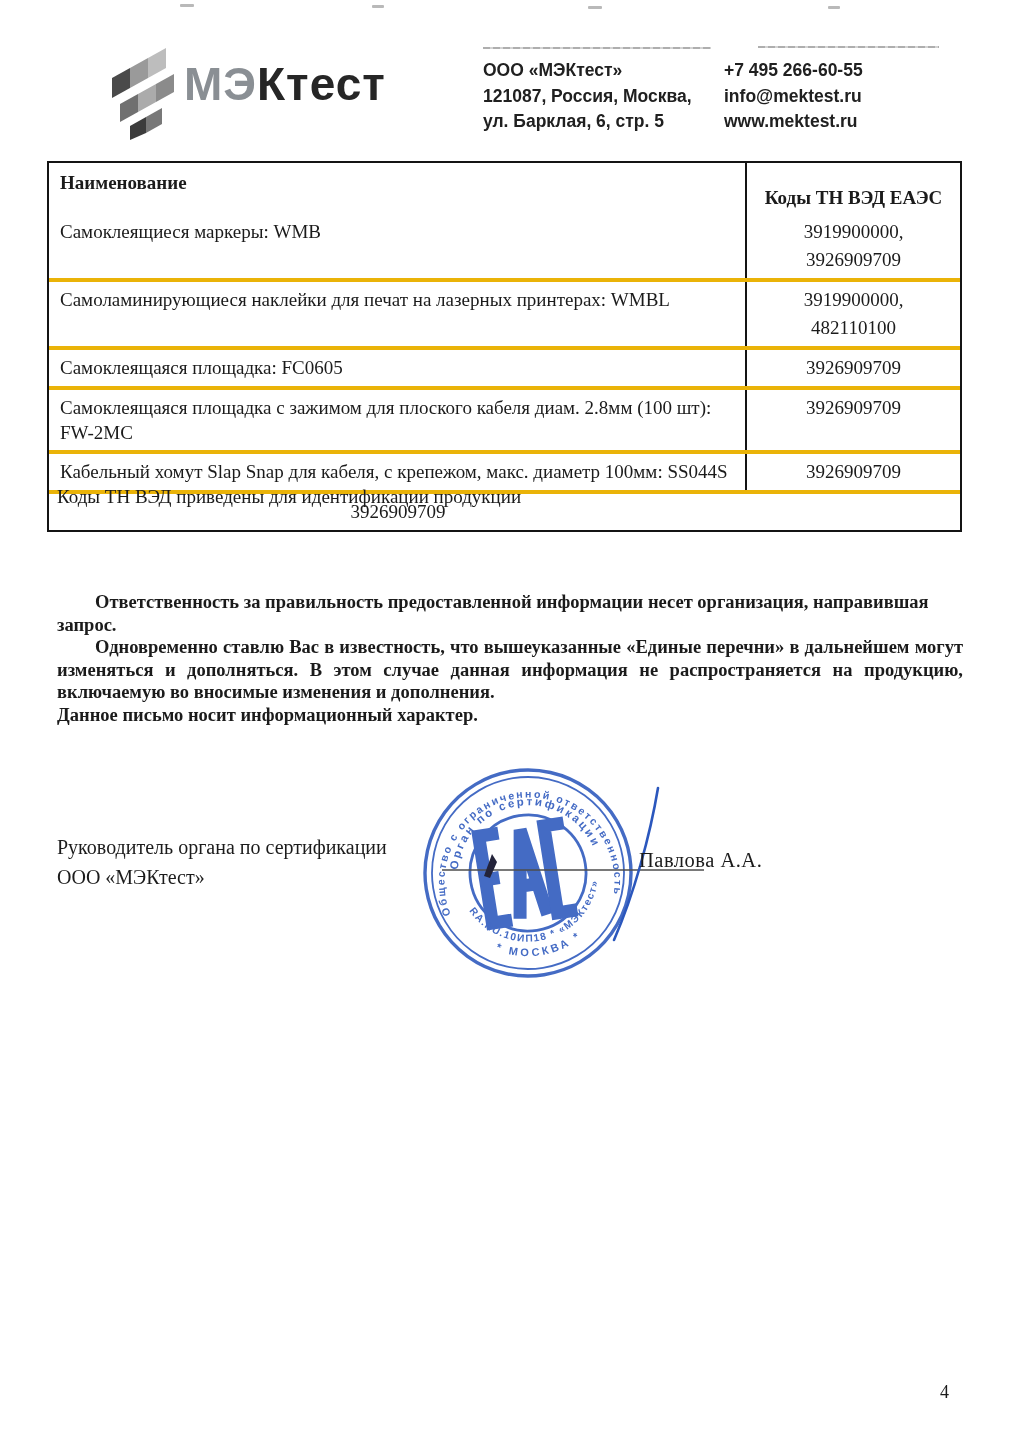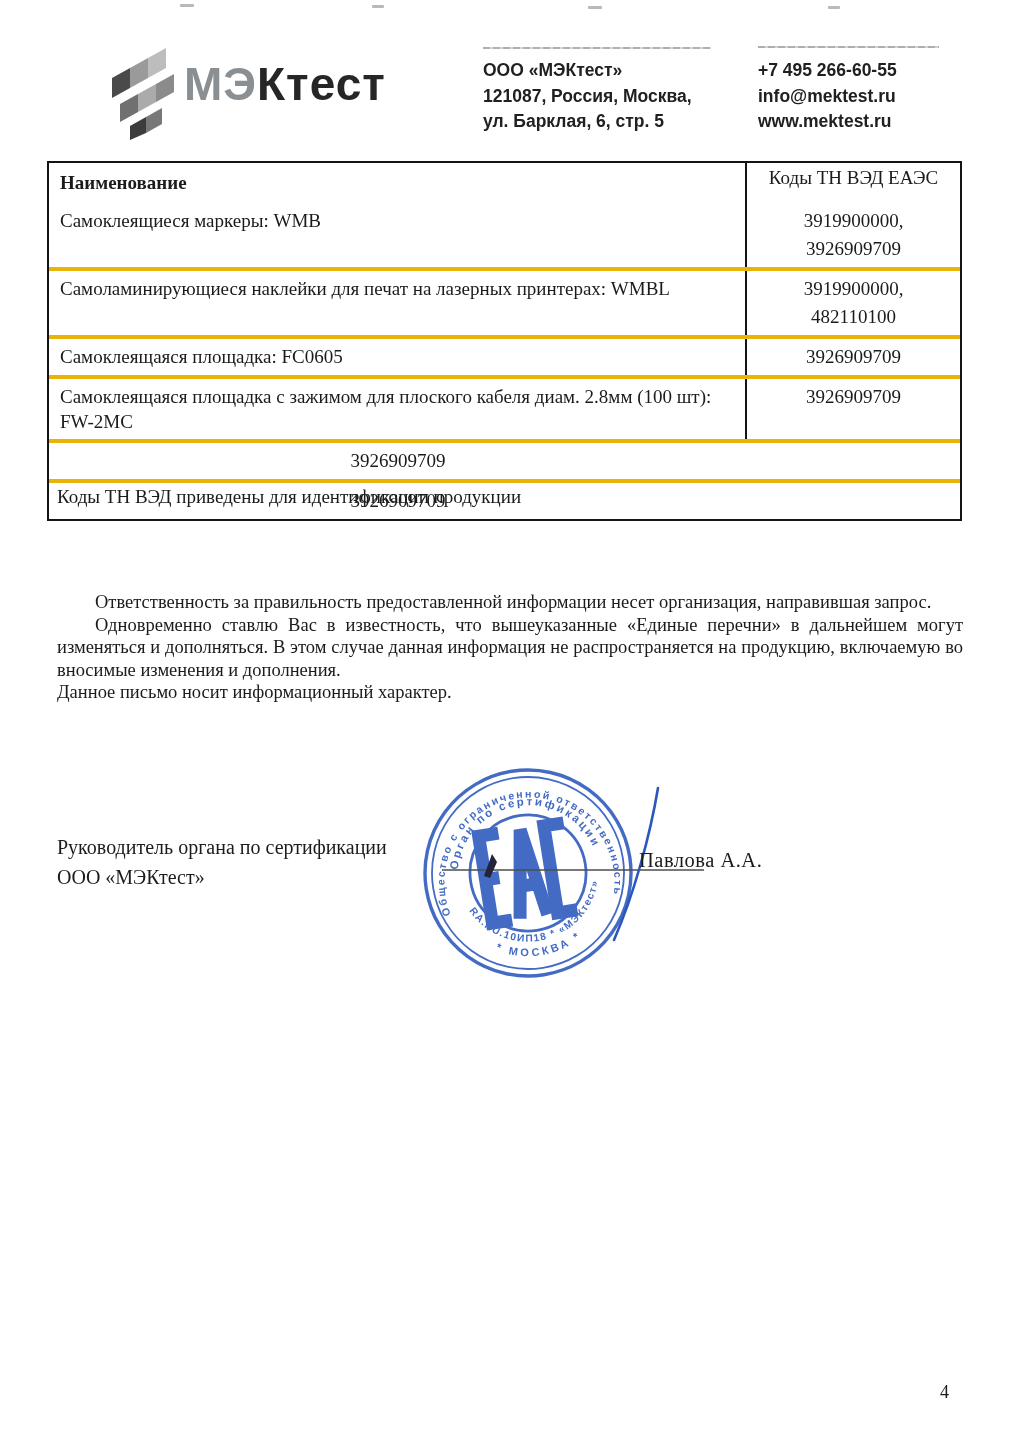--- a/index.html
+++ b/index.html
@@ -14,35 +14,35 @@
   
   .logo-icon{position:absolute;left:106px;top:40px;}
   .logo-text{position:absolute;left:184px;top:57px;font-family:"Liberation Sans","DejaVu Sans",sans-serif;
     font-weight:bold;font-size:46px;letter-spacing:1px;white-space:nowrap;text-align:right;}
   .logo-gray{color:#8a8f94;}
   .logo-black{color:#262626;}
   .hairline{position:absolute;height:2px;background:repeating-linear-gradient(90deg,#9a9a9a 0 7px,#c9c9c9 7px 10px);opacity:.8;}
   .contact{position:absolute;top:58px;font-family:"Liberation Sans","DejaVu Sans",sans-serif;
     font-weight:bold;font-size:17.5px;line-height:25.5px;color:#202020;white-space:nowrap;}
   .contact-company{left:483px;}
-  .contact-info{left:758px;}
+  .contact-info{left:724px;}
 
   
   .tbl{position:absolute;left:47px;top:161px;width:911px;border:2px solid #141414;}
   .t-row{display:grid;grid-template-columns:698px 1fr;border-top:4px solid #eab308;}
   .t-row:first-child{border-top:none;}
   .t-cell-name{padding:5px 8px 5px 11px;font-size:19px;line-height:25px;border-right:2px solid #141414;}
   .t-cell-codes{text-align:center;font-size:19px;line-height:28px;padding:4px 2px;}
   .t-head .t-cell-name{font-weight:bold;padding-top:7px;padding-bottom:8px;}
-  .t-head .t-cell-codes{font-weight:normal;line-height:25px;padding-top:2px;}
+  .t-head .t-cell-codes{font-weight:bold;line-height:25px;padding-top:22px;}
 
   .note{position:absolute;left:57px;top:486px;font-size:19px;}
 
   .bodytext{position:absolute;left:57px;top:591px;width:906px;font-size:18.5px;line-height:22.6px;}
-  .bodytext p{margin:0;}
+  .bodytext p{margin:0;font-weight:bold;}
   .p-indent{text-indent:38px;}
   .p-justify{text-align:justify;}
 
   .sig-title{position:absolute;left:57px;top:832px;font-size:20px;line-height:30px;}
   .signer-name{position:absolute;left:591px;top:849px;font-size:20.5px;letter-spacing:.5px;margin-left:48px;}
 
   .stamp{position:absolute;left:418px;top:763px;}
   .sig-strokes{position:absolute;left:418px;top:758px;pointer-events:none;}
 
   .page-num{position:absolute;left:940px;top:1382px;font-size:18px;}
@@ -119,20 +119,21 @@
     </div>
 
     <div class="t-row">
       <div class="t-cell-name">Самоклеящаяся площадка с зажимом для плоского кабеля диам. 2.8мм (100 шт): FW-2MC</div>
       <div class="t-cell-codes">
             <div class="code-line">3926909709</div>
           </div>
     </div>
 
     <div class="t-row">
+      <div class="t-cell-name">Кабельный хомут Slap Snap для кабеля, с крепежом, макс. диаметр 100мм: SS044S</div>
       <div class="t-cell-codes">
             <div class="code-line">3926909709</div>
           </div>
     </div>
 
     <div class="t-row">
       <div class="t-cell-codes">
             <div class="code-line">3926909709</div>
           </div>
     </div>

